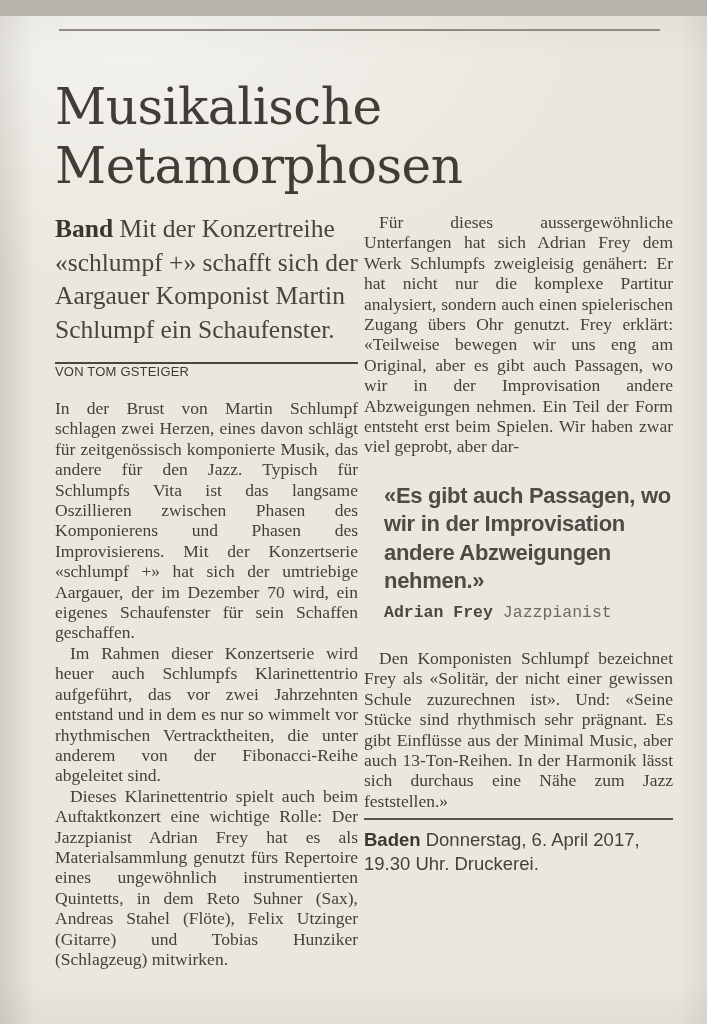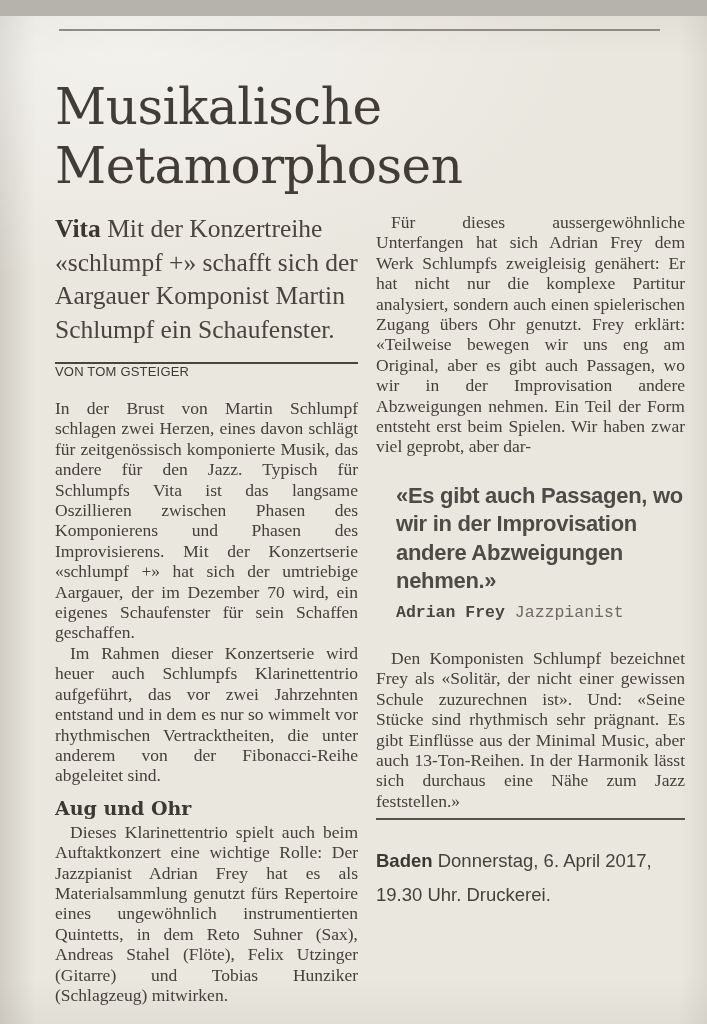--- a/index.html
+++ b/index.html
@@ -34,21 +34,21 @@
     line-height: 59px;
     letter-spacing: -0.5px;
     color: #413c36;
     font-weight: 500;
   }
   .col {
     position: absolute;
     top: 196px;
   }
   .col-left  { left: 55px;  width: 303px; }
-  .col-right { left: 376px; width: 309px; }
+  .col-right { left: 364px; width: 309px; }
 
   .lead {
     font-size: 25.5px;
     line-height: 33.5px;
     color: #49443d;
     margin: 0 0 16px 0;
   }
   .lead .kicker { font-weight: bold; color: #3a362f; }
 
   .byline-block {
@@ -94,49 +94,48 @@
     margin-top: 7px;
     font-family: Liberation Mono, monospace;
     font-size: 16.5px;
     color: #6e6a63;
   }
   .pull-quote .pq-attr .pq-name { font-weight: bold; color: #494540; }
 
   .event-block {
     margin-top: 7px;
     border-top: 2px solid #55514b;
-    padding-top: 24px;
+    padding-top: 8px;
     font-family: "Liberation Sans", sans-serif;
     font-size: 18.5px;
-    line-height: 34px;
+    line-height: 24px;
     color: #45413b;
   }
   .event-block .event-location { font-weight: bold; color: #3b3731; }
 </style>
 </head>
 <body>
 
 <div class="page">
 
   <div class="top-rule"></div>
 
   <h1 class="headline">Musikalische Metamorphosen</h1>
 
   <div class="col col-left">
 
-    <p class="lead"><span class="kicker">Vita</span> <span>Mit der Konzertreihe «schlumpf +» schafft sich der Aargauer Komponist Martin Schlumpf ein Schaufenster.</span></p>
+    <p class="lead"><span class="kicker">Band</span> <span>Mit der Konzertreihe «schlumpf +» schafft sich der Aargauer Komponist Martin Schlumpf ein Schaufenster.</span></p>
 
     <div class="byline-block">
       <span>VON TOM GSTEIGER</span>
     </div>
 
     <p class="body-par">In der Brust von Martin Schlumpf schlagen zwei Herzen, eines davon schlägt für zeitgenössisch komponierte Musik, das andere für den Jazz. Typisch für Schlumpfs Vita ist das langsame Oszillieren zwischen Phasen des Komponierens und Phasen des Improvisierens. Mit der Konzertserie «schlumpf +» hat sich der umtriebige Aargauer, der im Dezember 70 wird, ein eigenes Schaufenster für sein Schaffen geschaffen.</p>
     <p class="body-par indent">Im Rahmen dieser Konzertserie wird heuer auch Schlumpfs Klarinettentrio aufgeführt, das vor zwei Jahrzehnten entstand und in dem es nur so wimmelt vor rhythmischen Vertracktheiten, die unter anderem von der Fibonacci-Reihe abgeleitet sind.</p>
 
-    <h2 class="subhead">Aug und Ohr</h2>
 
     <p class="body-par indent">Dieses Klarinettentrio spielt auch beim Auftaktkonzert eine wichtige Rolle: Der Jazzpianist Adrian Frey hat es als Materialsammlung genutzt fürs Repertoire eines ungewöhnlich instrumentierten Quintetts, in dem Reto Suhner (Sax), Andreas Stahel (Flöte), Felix Utzinger (Gitarre) und Tobias Hunziker (Schlagzeug) mitwirken.</p>
   </div>
 
   <div class="col col-right">
 
     <p class="body-par indent">Für dieses aussergewöhnliche Unterfangen hat sich Adrian Frey dem Werk Schlumpfs zweigleisig genähert: Er hat nicht nur die komplexe Partitur analysiert, sondern auch einen spielerischen Zugang übers Ohr genutzt. Frey erklärt: «Teilweise bewegen wir uns eng am Original, aber es gibt auch Passagen, wo wir in der Improvisation andere Abzweigungen nehmen. Ein Teil der Form entsteht erst beim Spielen. Wir haben zwar viel geprobt, aber dar-</p>
 
     <div class="pull-quote">
       <div class="pq-text">«Es gibt auch Passagen, wo wir in der Improvisation andere Abzweigungen nehmen.»</div>

